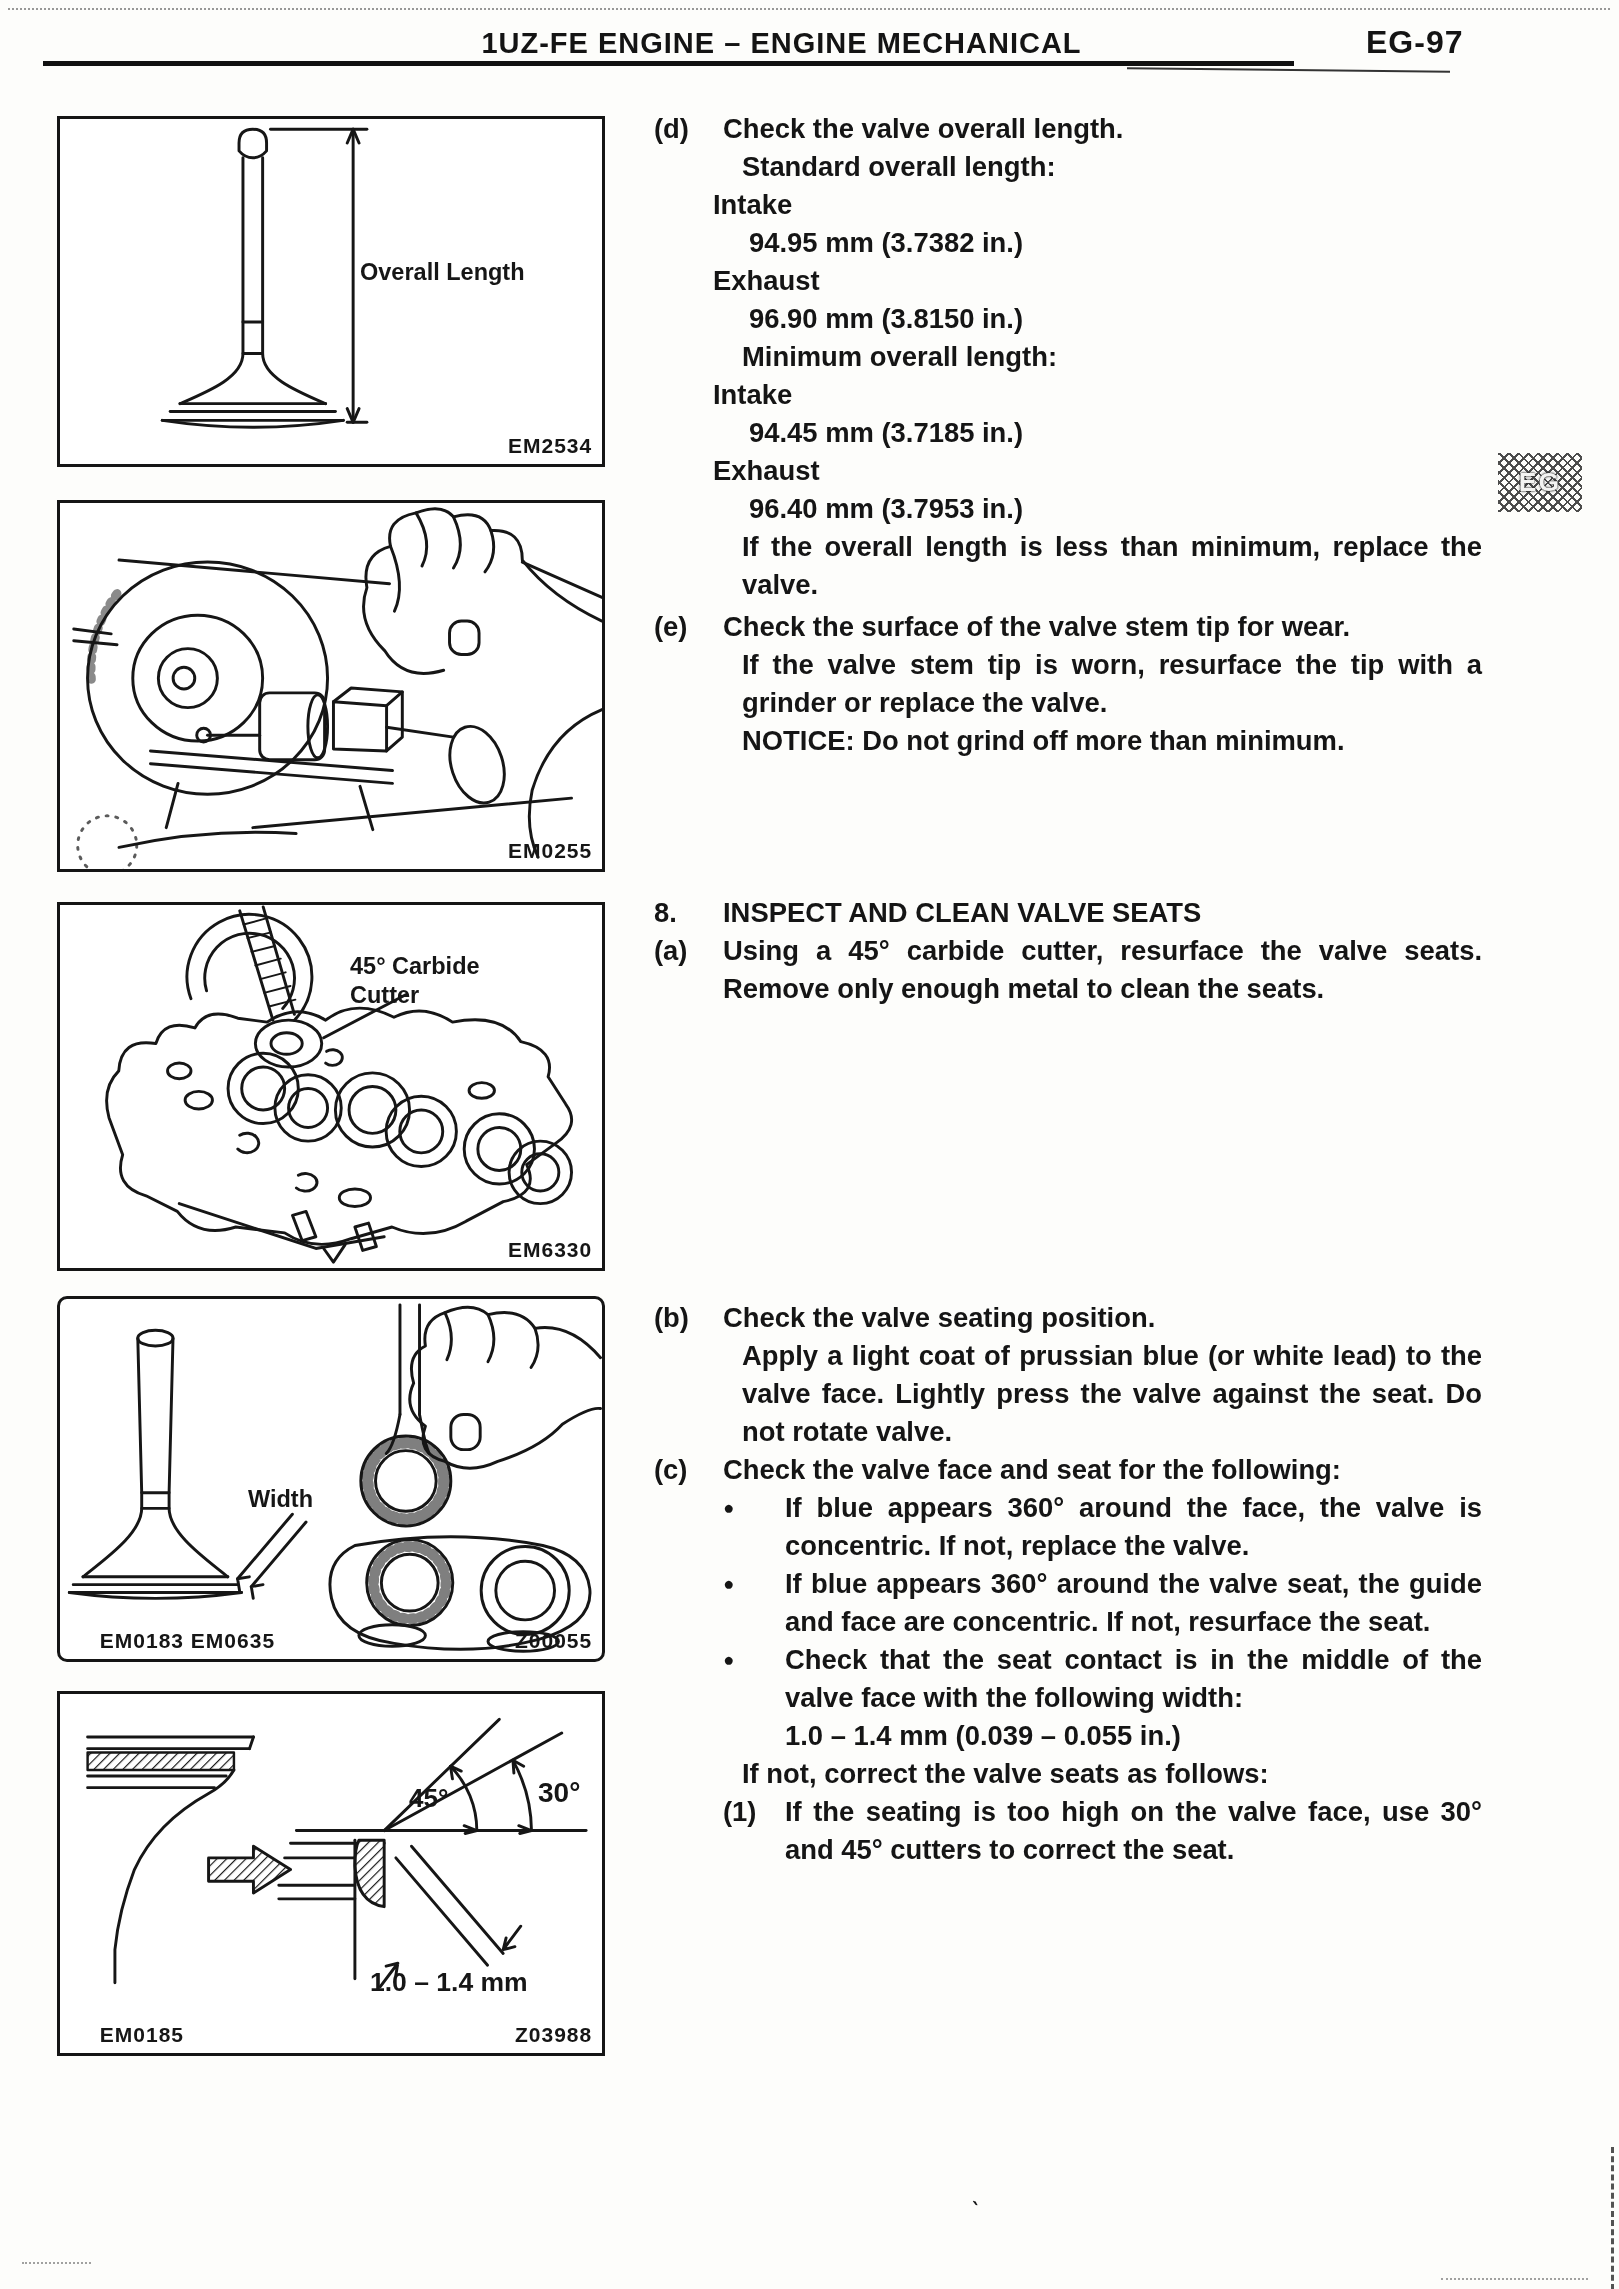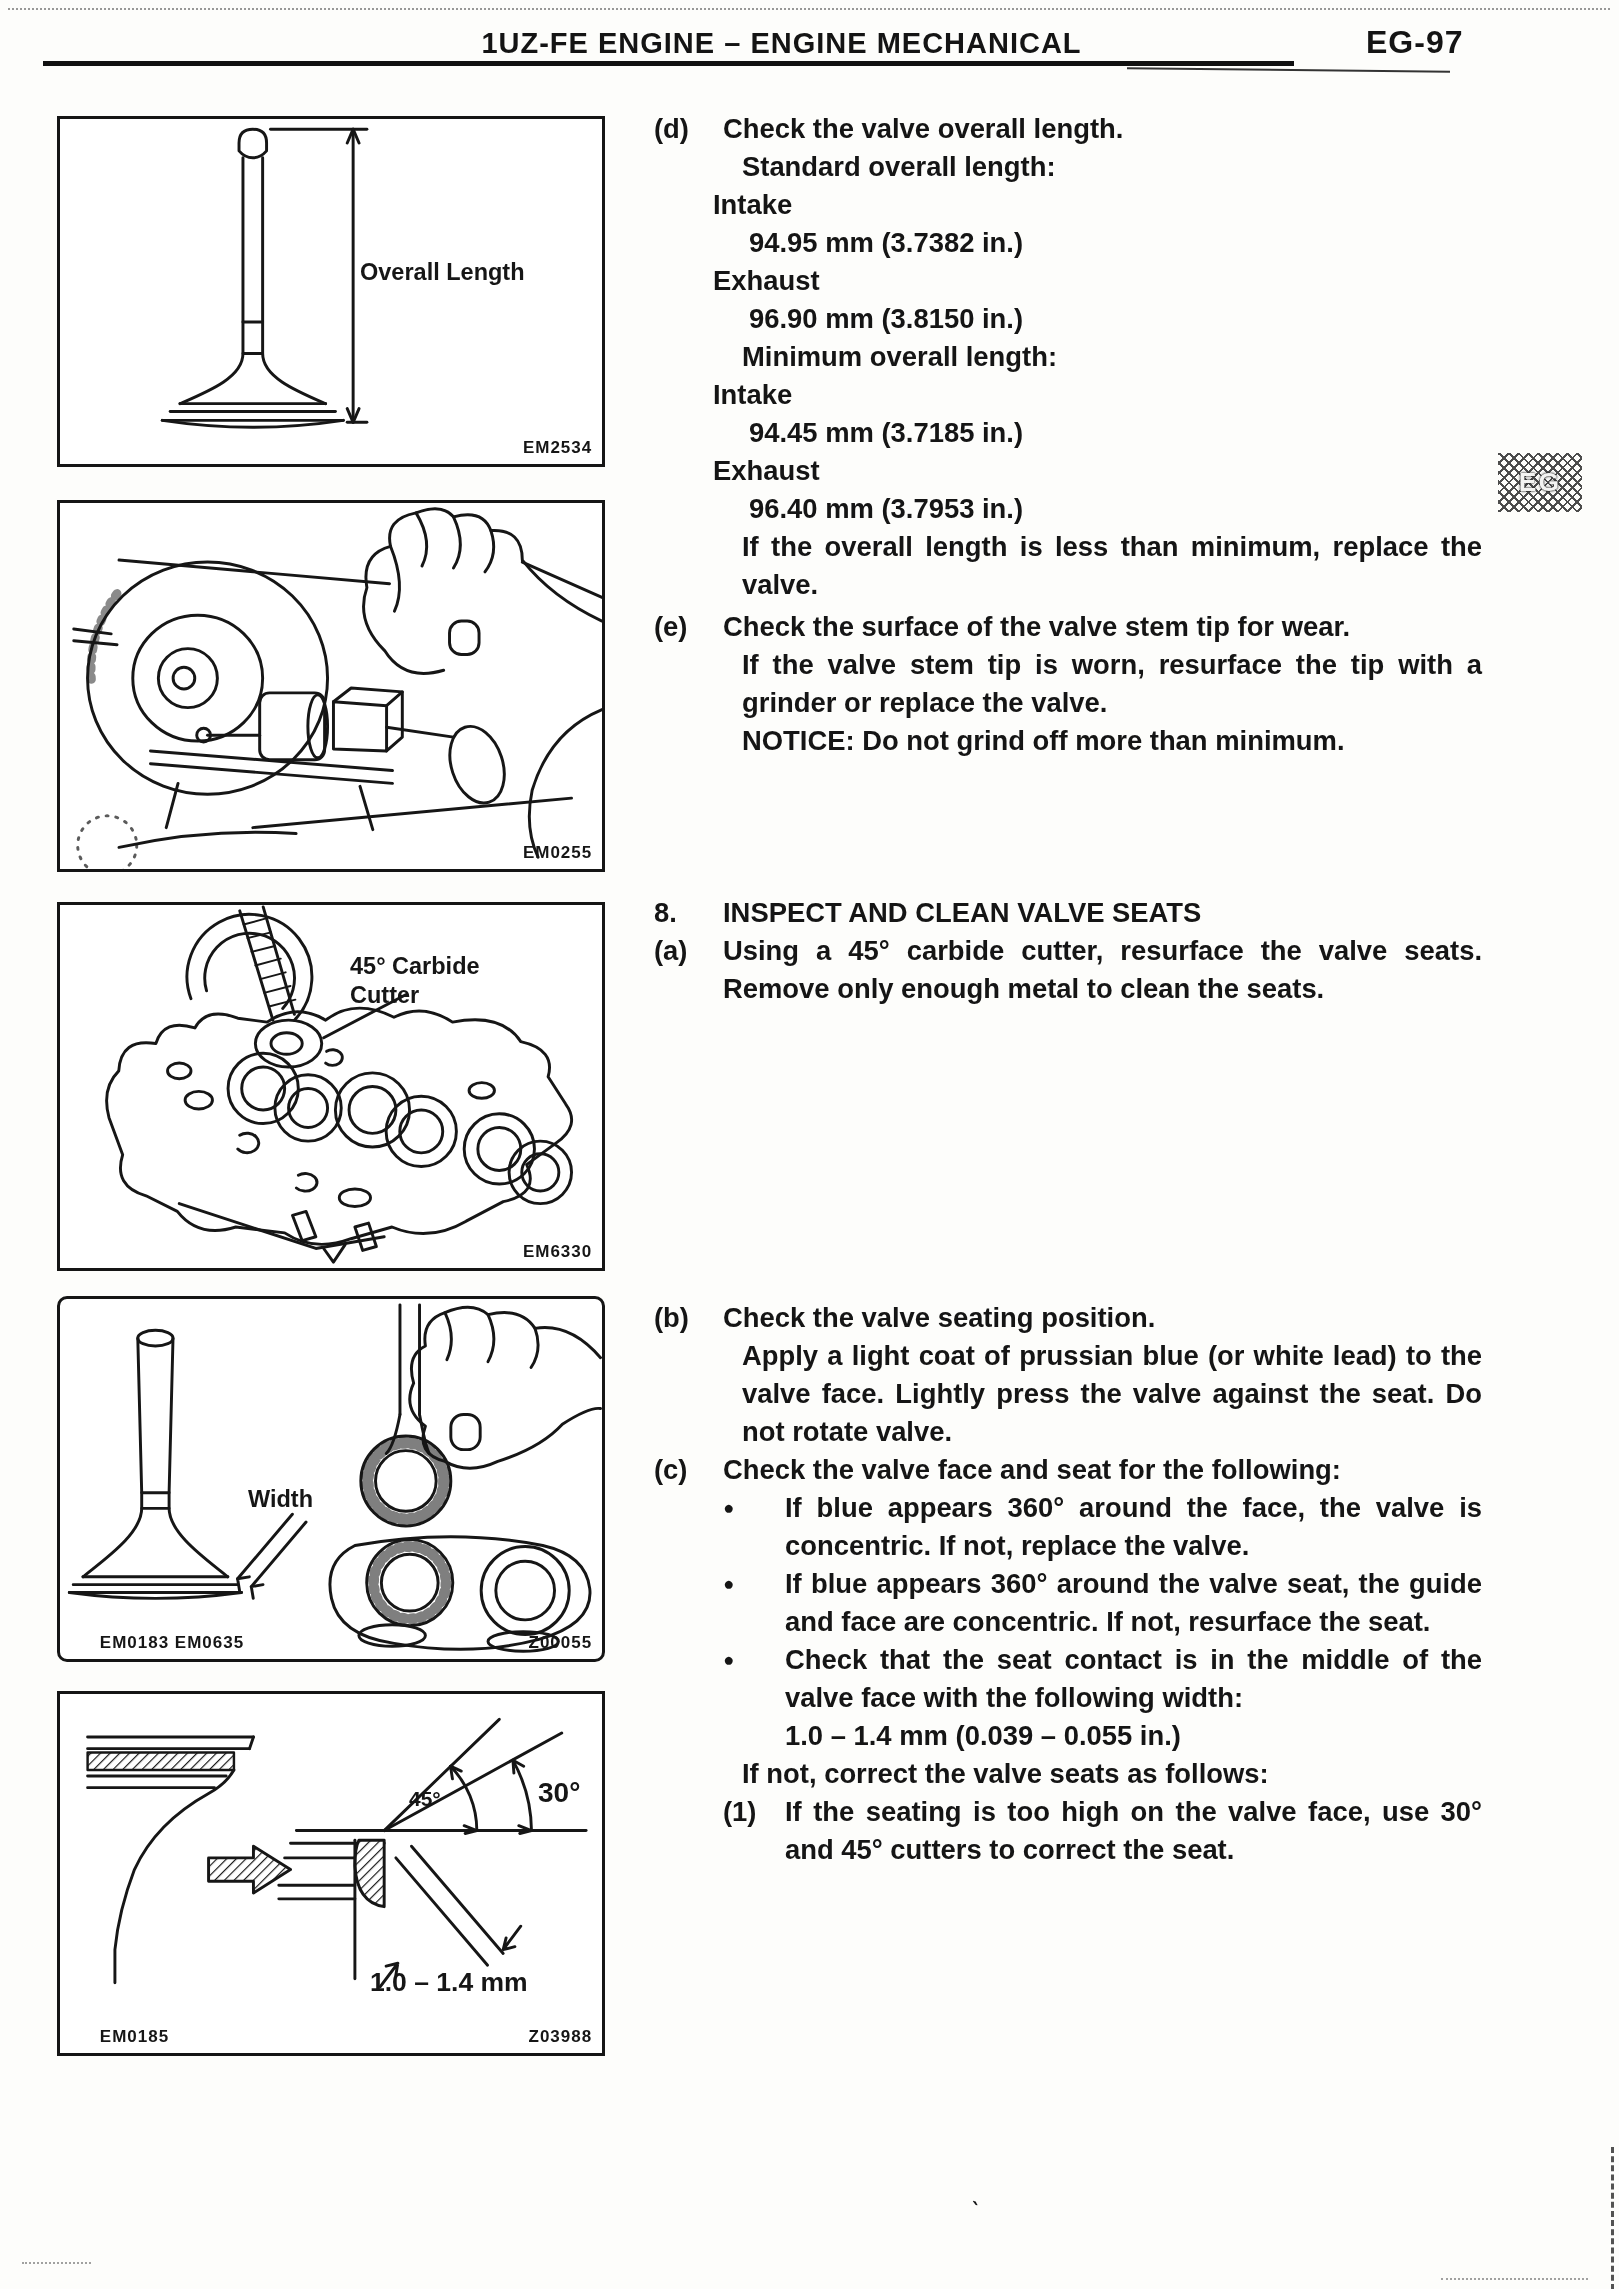--- a/index.html
+++ b/index.html
@@ -36,21 +36,21 @@
   
   .fig { position:absolute; left:57px; width:548px; border:3.9px solid #151515;
          background:#fff; box-sizing:border-box; }
   #fig1 { top:116px;  height:351px; }
   #fig2 { top:500px;  height:372px; }
   #fig3 { top:902px;  height:369px; }
   #fig4 { top:1296px; height:366px;border-radius:10px; }
   #fig5 { top:1691px; height:365px; }
   .fig svg { position:absolute; left:0; top:0; width:100%; height:100%; }
   .figlabel { position:absolute; font-size:23.5px; font-weight:bold; line-height:29px; color:#161616; }
-  .figcode  { position:absolute; font-size:17px; font-weight:bold; letter-spacing:1px; color:#161616;padding-left:28px; }
+  .figcode  { position:absolute; font-size:21px; font-weight:bold; letter-spacing:1px; color:#161616;padding-left:28px; }
   .fc-br { right:9.8px; bottom:5.9px; }
   .fc-bl { left:11.8px;  bottom:5.9px; }
 
   
   .tcol { position:absolute; left:654px; width:828px; font-size:27.4px;
           line-height:38px; font-weight:bold; color:#151515; }
   #block-d { top:110px; }
   #block-8 { top:894px; }
   #block-b { top:1299px; }
   .li { position:relative; padding-left:69px; }
@@ -238,21 +238,21 @@
         <path d="M462,68 l1,13 M462,68 l11,6 M481,140 l-13,-5 M481,140 l-12,3"></path>
         <path d="M240,140 H330 M234,153 H330 M228,168 H304"></path>
         <path d="M304,150 H330 V218 Q302,214 300,176 Q300,158 304,150 Z" fill="url(#h5)"></path>
         <path d="M300,150 V292"></path>
         <path d="M222,196 H300 M222,210 H300"></path>
         <path d="M342,168 L436,278 M358,156 L452,266"></path>
         <path d="M326,300 L344,276 M344,276 l-12,3 M344,276 l-2,12"></path>
         <path d="M470,238 L452,262 M452,262 l3,-12 M452,262 l12,-3"></path>
       </g>
     </svg>
-    <div class="figlabel" style="left:349px; top:90px; font-size:21px;">45°</div>
+    <div class="figlabel" style="left:349px; top:90px; font-size:26px;">45°</div>
     <div class="figlabel" style="left:478px; top:84px; font-size:28px;">30°</div>
     <div class="figlabel" style="left:310px; top:274px; font-size:26.5px;">1.0 – 1.4 mm</div>
     <div class="figcode fc-bl">EM0185</div>
     <div class="figcode fc-br">Z03988</div>
   </div>
 
   <div class="tcol" id="block-d">
     <div class="li">
       <span class="mk">(d)</span>
       <span>Check the valve overall length.</span>

